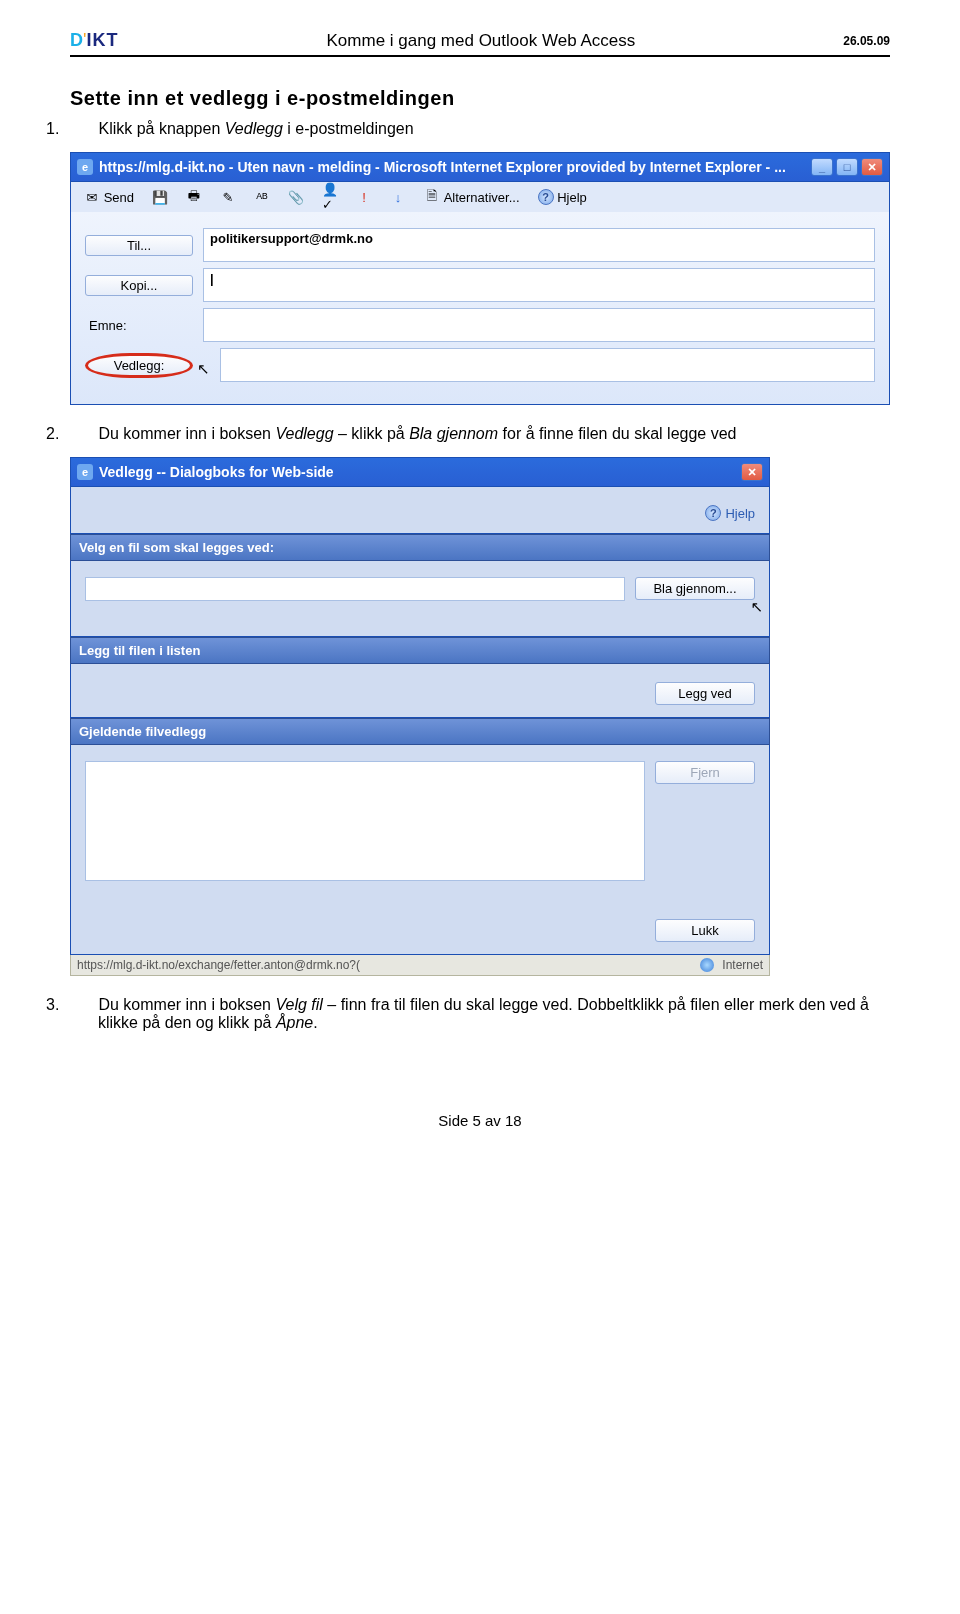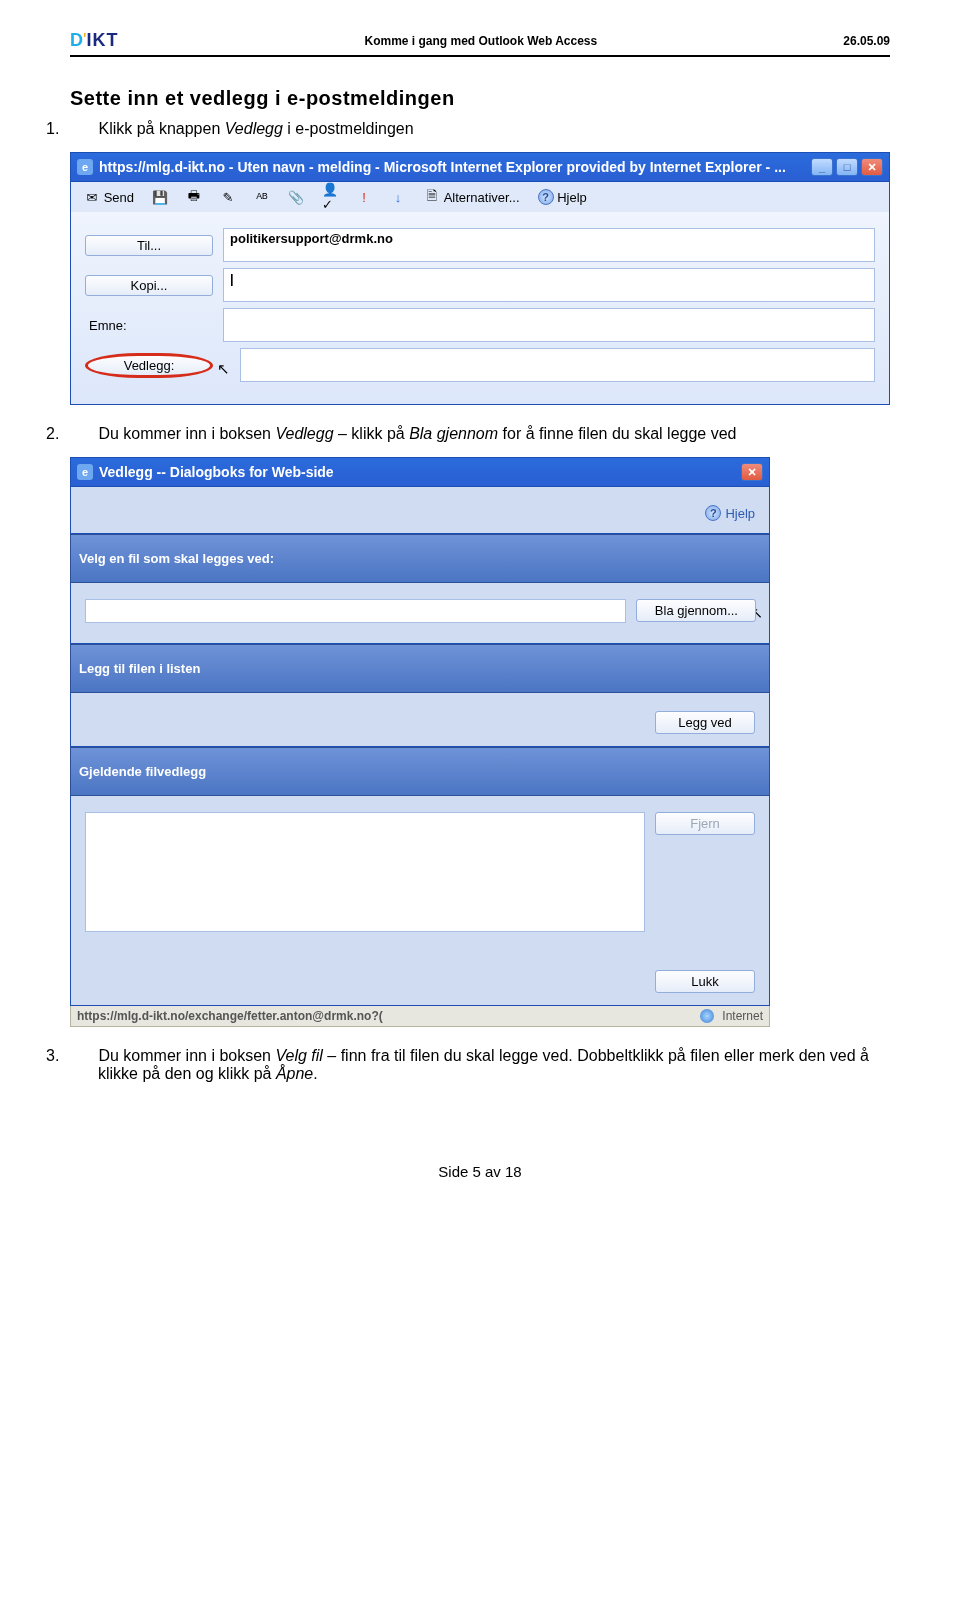--- a/index.html
+++ b/index.html
@@ -16,21 +16,21 @@
     align-items: center;
     justify-content: space-between;
     border-bottom: 2px solid #000;
     padding-bottom: 4px;
     margin-bottom: 30px;
   }
   .logo { font-weight: bold; font-size: 18px; }
   .logo-d { color: #1bb0e8; }
   .logo-ikt { color: #1a287e; letter-spacing: 1px; }
   .logo-divider { color: #f5a623; font-weight: normal; }
-  .header-title { font-weight: bold; font-size: 12px; }
+  .header-title { font-weight: normal; font-size: 17px; }
   .header-date { font-weight: bold; font-size: 12px; }
   h2.section-title {
     font-size: 20px;
     font-weight: bold;
     margin: 18px 0 10px 0;
     letter-spacing: 0.5px;
   }
   .step {
     font-size: 16px;
     margin: 10px 0 14px 28px;
@@ -102,21 +102,21 @@
     padding: 10px 14px 16px 14px;
     font-family: Tahoma, Arial, sans-serif;
     font-size: 13px;
   }
   .form-row { display: flex; align-items: center; gap: 10px; margin: 6px 0; }
   .fbtn {
     background: linear-gradient(#fdfdfe,#e6edf9);
     border: 1px solid #94aedb;
     border-radius: 3px;
     padding: 2px 4px;
-    width: 128px;
+    width: 108px;
     text-align: center;
     font-size: 13px;
   }
   .fbtn.lbl {
     background: none;
     border: none;
     text-align: left;
     padding-right: 0;
   }
   .finput {
@@ -135,21 +135,21 @@
   }
   .cursor {
     font-size: 15px; margin-left: -6px; margin-top: 8px;
   }
   .section-bar {
     background: linear-gradient(#6f93d8,#4b75c3);
     color: #fff;
     font-weight: bold;
     font-family: Tahoma, Arial, sans-serif;
     font-size: 13px;
-    padding: 16px 8px;
+    padding: 5px 8px;
     border: 1px solid #2c4f96;
   }
   .dialog-body {
     background: #d0dcf1;
     border: 1px solid #1b4fb3;
     border-top: none;
     padding: 10px 14px;
     font-family: Tahoma, Arial, sans-serif;
     font-size: 13px;
   }
@@ -302,21 +302,21 @@
       <a href="#" class="help-link">
         <span class="help-icon">?</span>
         <span>Hjelp</span>
       </a>
     </div>
   </div>
   <div class="section-bar">Velg en fil som skal legges ved:</div>
   <div class="dialog-body">
     <div class="input-row">
       <span class="sel-input"></span>
-      <span style="display:inline-flex;flex-direction:row;align-items:flex-end;">
+      <span style="display:inline-flex;flex-direction:column;align-items:flex-end;">
         <span class="gbtn red-circ" style="min-width:120px;">Bla gjennom...</span>
         <span class="cursor" style="margin-top:-2px;margin-right:-8px;">↖</span>
       </span>
     </div>
   </div>
   <div class="section-bar">Legg til filen i listen</div>
   <div class="dialog-body">
     <div class="right-btn-row">
       <span class="gbtn">Legg ved</span>
     </div>
@@ -325,21 +325,21 @@
   <div class="dialog-body">
     <div class="input-row">
       <span class="listbox"></span>
       <span class="gbtn disabled">Fjern</span>
     </div>
     <div class="right-btn-row" style="padding-top:28px;">
       <span class="gbtn">Lukk</span>
     </div>
   </div>
   <div class="statusbar">
-    <span style="flex:1;font-weight:bold;">https://mlg.d-ikt.no/exchange/fetter.anton@drmk.no?(</span>
+    <span style="flex:1;">https://mlg.d-ikt.no/exchange/fetter.anton@drmk.no?(</span>
     <span style="width:14px;height:14px;border-radius:50%;background:radial-gradient(#a8d8ff,#3b7dd6);display:inline-block;"></span>
     <span>Internet</span>
   </div>
 </div>
 
 <p class="step">
   <span class="num">3.</span>
   <span>Du kommer inn i boksen </span><em>Velg fil</em><span> – finn fra til filen du skal legge ved. Dobbeltklikk på filen eller merk den ved å klikke på den og klikk på </span><em>Åpne</em><span>.</span>
 </p>
 

